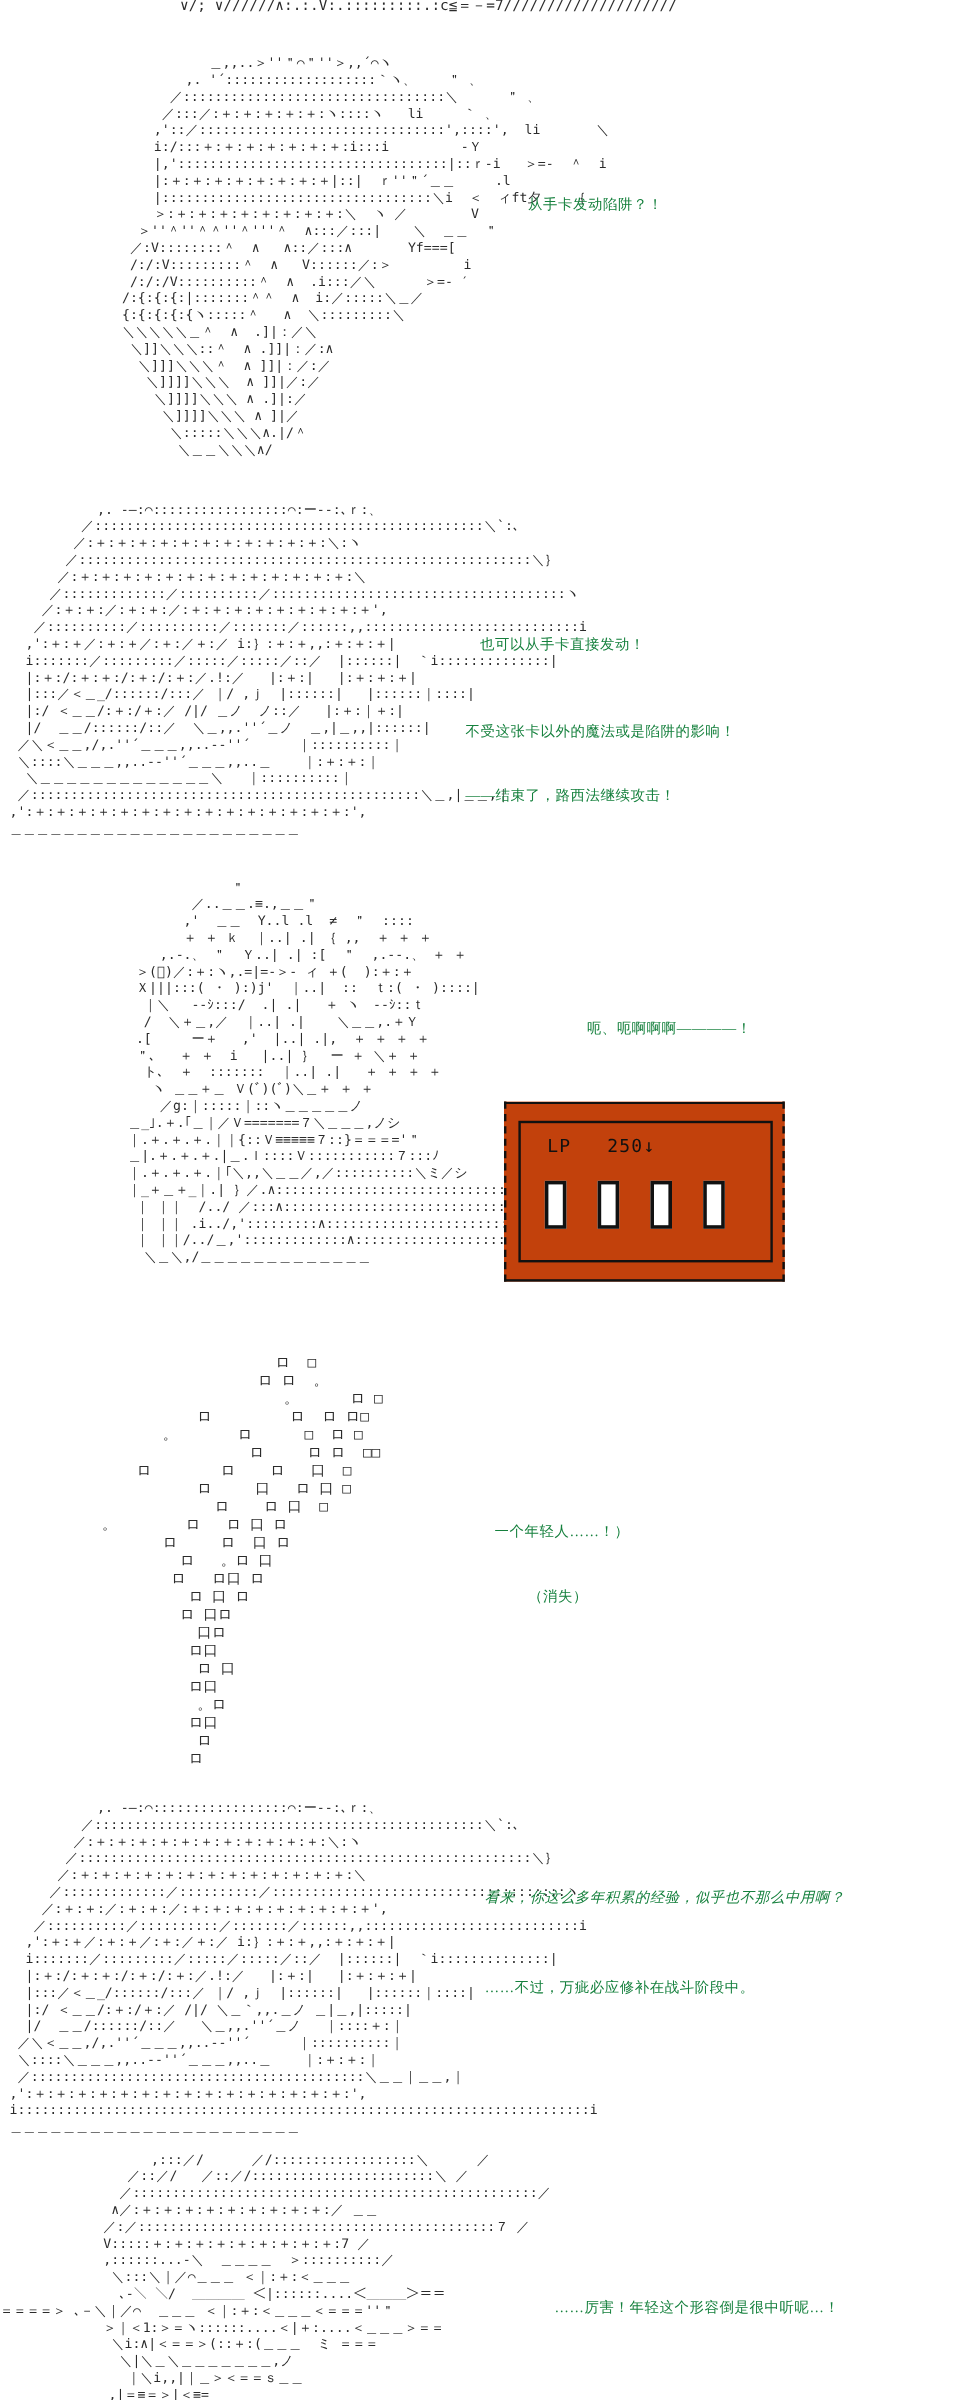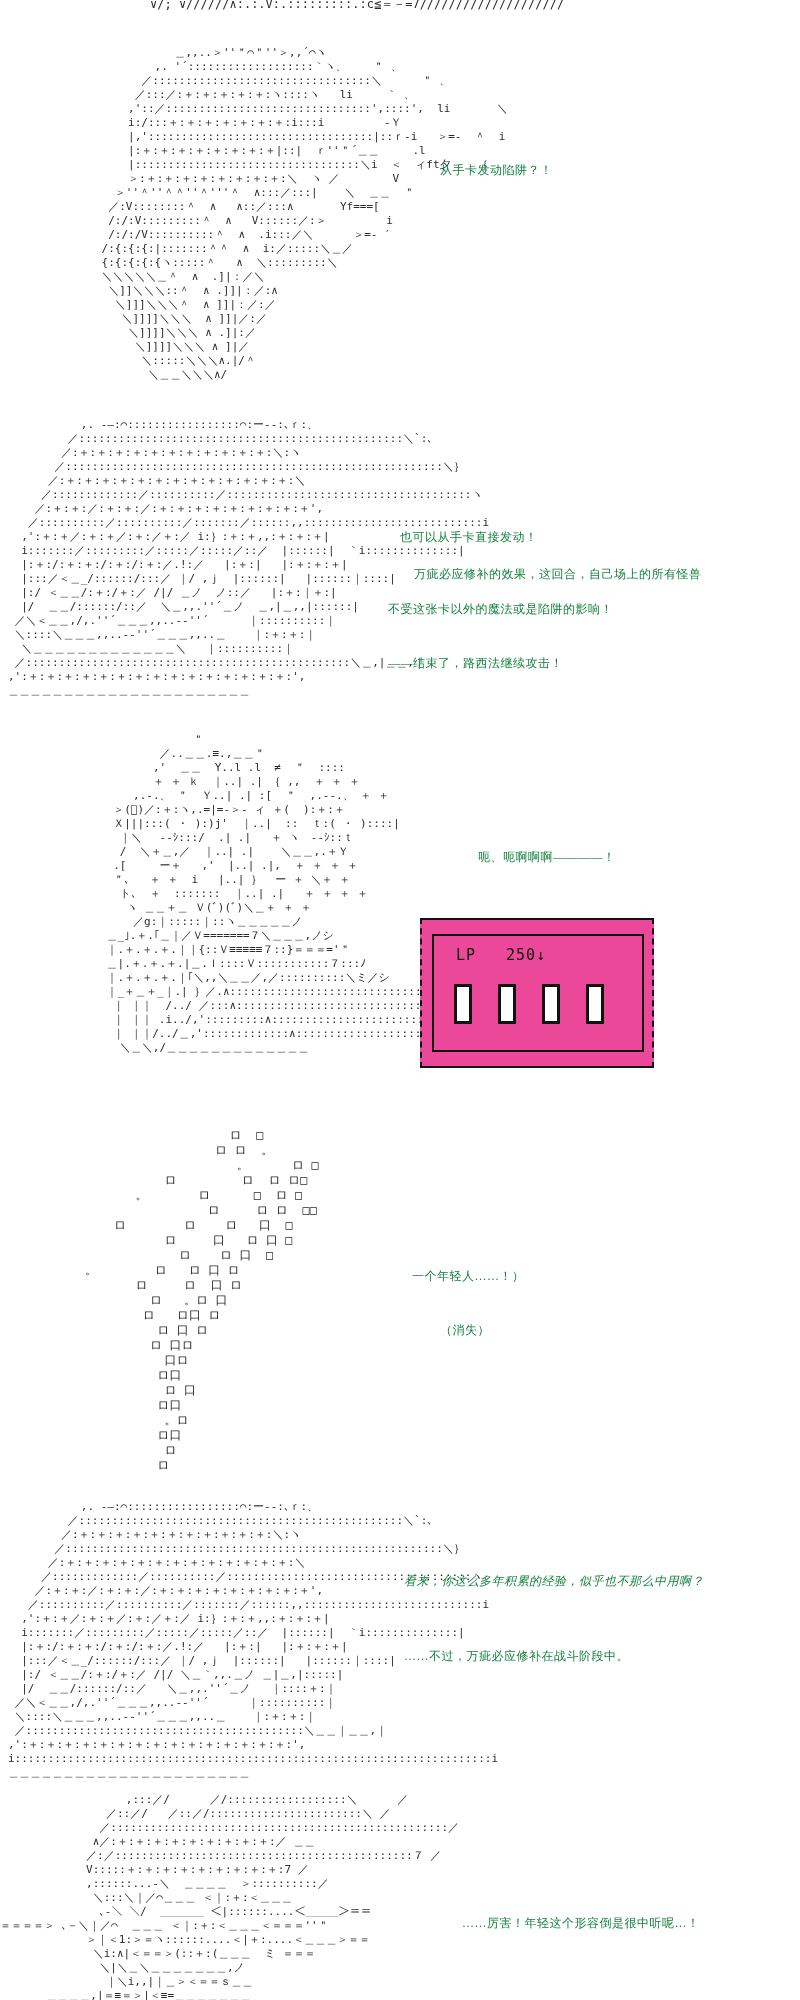--- a/index.html
+++ b/index.html
@@ -4,21 +4,21 @@
 <style>
   html,body{margin:0;padding:0;background:#ffffff;}
   .canvas{position:relative;width:800px;height:2000px;background:#ffffff;overflow:hidden;
           font-family:"Liberation Sans",sans-serif;}
   pre.aa{position:absolute;margin:0;font-family:"DejaVu Sans Mono",monospace;
          color:#2b2b2b;white-space:pre;}
   .dlg{position:absolute;color:#15803d;font-family:"Liberation Serif",serif;
        font-size:12px;letter-spacing:0.5px;white-space:nowrap;}
   .lp-outer{position:absolute;left:420px;top:918px;width:230px;height:146px;
             border-top:2px solid #111;border-bottom:2px solid #111;
-            border-left:2px dashed #111;border-right:2px dashed #111;background:#ec4899;}
+            border-left:2px dashed #111;border-right:2px dashed #111;background:#c2410c;}
   .lp-inner{position:absolute;left:10px;top:14px;right:8px;bottom:14px;border:2px solid #111;}
   .lp-text{position:absolute;left:22px;top:10px;font-family:"DejaVu Sans Mono",monospace;
            font-size:15px;color:#111;letter-spacing:1px;white-space:nowrap;}
   .lp-value{margin-left:30px;}
   .lp-digit-row{position:absolute;left:20px;top:48px;display:flex;gap:26px;}
   .lp-digit{width:18px;height:40px;border:3px solid #111;box-sizing:border-box;background:#fff;}
 </style>
 </head>
 <body>
 
@@ -68,21 +68,20 @@
   |:/ ＜＿＿/:＋:/＋:／ /|/ ＿ノ  ノ::／   |:＋:｜＋:|
   |/  ＿＿/::::::/::／  ＼＿,,.''´＿ノ  ＿,|＿,,|::::::|
  ／＼＜＿＿,/,.''´＿＿＿,,..-‐''´      ｜::::::::::｜
  ＼::::＼＿＿＿,,..-‐''´＿＿＿,,..＿    ｜:＋:＋:｜
   ＼＿＿＿＿＿＿＿＿＿＿＿＿＿＼   ｜::::::::::｜
  ／:::::::::::::::::::::::::::::::::::::::::::::::::＼＿,|＿＿,｜
 ,':＋:＋:＋:＋:＋:＋:＋:＋:＋:＋:＋:＋:＋:＋:＋:',
 ＿＿＿＿＿＿＿＿＿＿＿＿＿＿＿＿＿＿＿＿＿＿</pre>
 
   <div class="dlg" style="left:400px;top:529px;">也可以从手卡直接发动！</div>
-  <div class="dlg" style="left:414px;top:566px;">万疵必应修补的效果，这回合，自己场上的所有怪兽</div>
   <div class="dlg" style="left:388px;top:601px;">不受这张卡以外的魔法或是陷阱的影响！</div>
   <div class="dlg" style="left:388px;top:655px;">——结束了，路西法继续攻击！</div>
 
   <pre class="aa" style="left:100px;top:733px;font-size:11px;line-height:14px;">              ＂
          ／..＿＿.≡.,＿＿＂
         ,'  ＿＿  Y..l .l  ≠  ＂  ::::
         ＋ ＋ ｋ  ｜..| .| ｛ ,,  ＋ ＋ ＋
      ,.-.、 ＂  Ｙ..| .| :[  ＂  ,.--.、 ＋ ＋
   ＞(ﾞ)／:＋:ヽ,.=|=‐＞‐ ィ ＋(  ):＋:＋
   Ｘ|||:::( ・ ):)j'  ｜..|  ::  ｔ:( ・ )::::|
@@ -96,21 +95,21 @@
  ＿_｣.＋.｢＿｜／Ｖ=======７＼＿＿＿,ノシ
  ｜.＋.＋.＋.｜｜{::Ｖ≡≡≡≡≡７::}＝＝＝='＂
  ＿|.＋.＋.＋.|＿.ｌ::::Ｖ:::::::::::７:::ﾉ
  ｜.＋.＋.＋.｜｢＼,,＼＿＿／,／::::::::::＼ミ／シ
  ｜_＋＿＋_｜.| ｝／.∧::::::::::::::::::::::::::::::::＼
   ｜ ｜｜  /../ ／:::∧:::::::::::::::::::::::::::::::::::
   ｜ ｜｜ .i../,':::::::::∧::::::::::::::::::::::::::::::::::
   ｜ ｜｜/../＿,':::::::::::::∧:::::::::::::::::::::::::::::::
    ＼＿＼,/＿＿＿＿＿＿＿＿＿＿＿＿＿</pre>
 
-  <div class="dlg" style="left:478px;top:849px;text-align:center;">呃、呃啊啊啊————！</div>
+  <div class="dlg" style="left:489px;top:849px;text-align:center;">呃、呃啊啊啊————！</div>
 
   <div class="lp-outer">
     <div class="lp-inner">
       <div class="lp-text">
         <span>LP</span><span class="lp-value">250↓</span>
       </div>
       <div class="lp-digit-row">
           <div class="lp-digit"></div>
           <div class="lp-digit"></div>
           <div class="lp-digit"></div>

